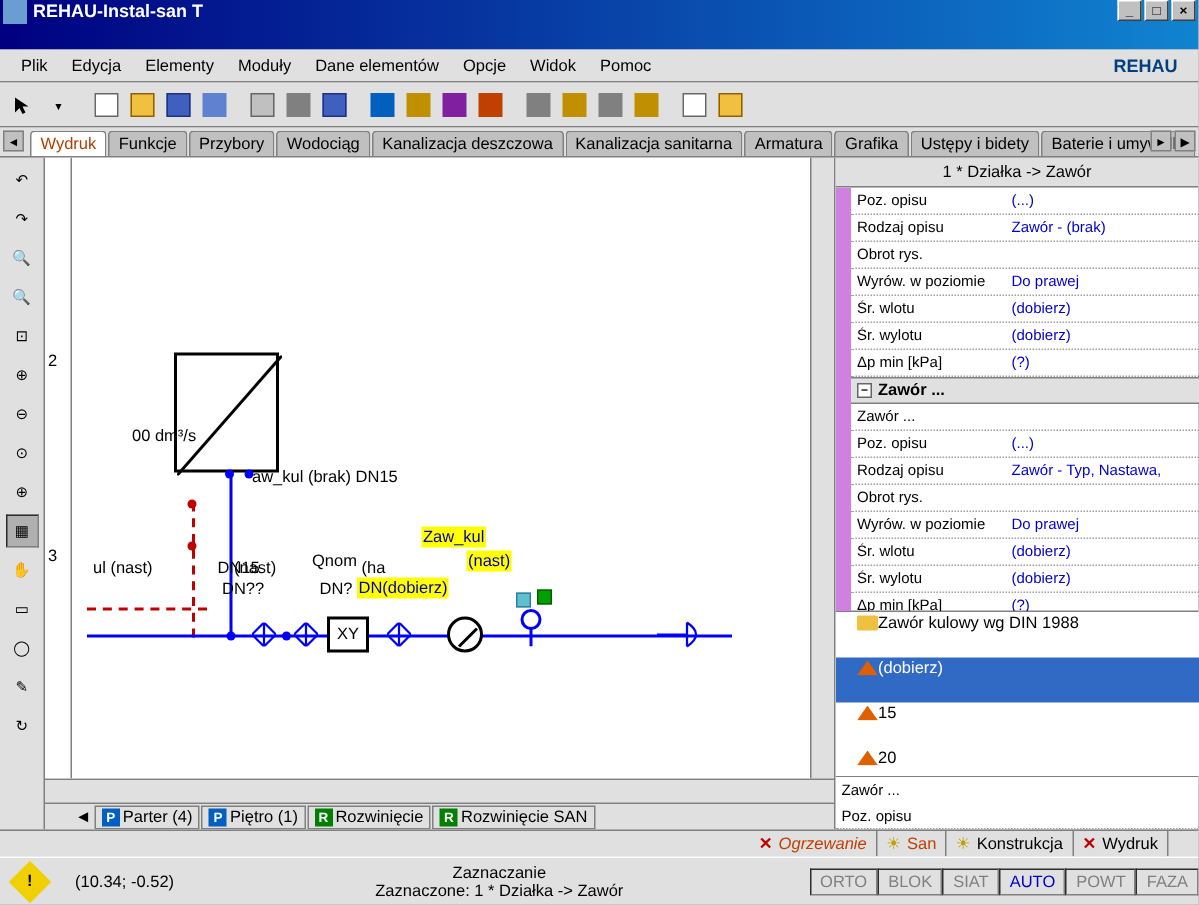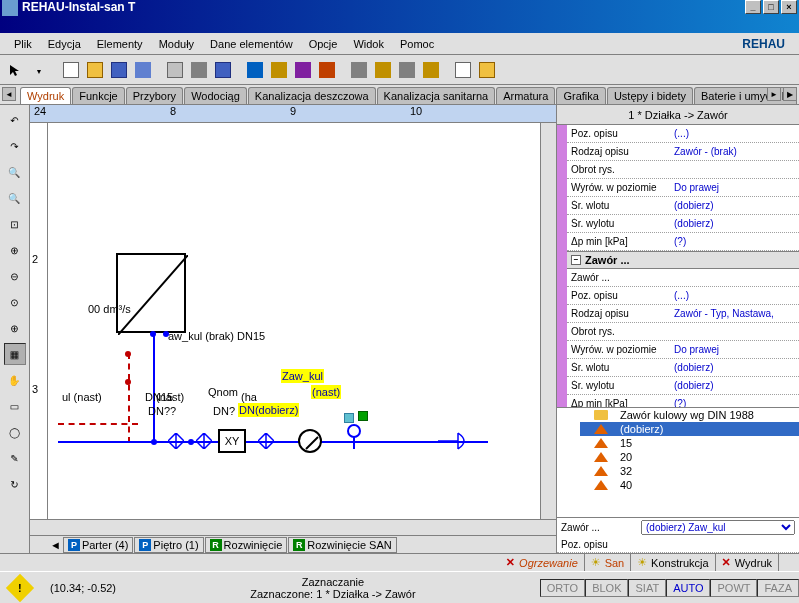--- a/index.html
+++ b/index.html
@@ -87,21 +87,21 @@
 .rp-body { flex: 1; overflow-y: auto; display: flex; }
 .rp-gutter { width: 10px; background: #d080e0; }
 .rp-rows { flex: 1; }
 .rp-row { display: flex; height: 18px; border-bottom: 1px dotted #a0a0a0; align-items: center; }
 .rp-row .k { width: 105px; padding-left: 4px; color: #000; font-size: 10px; overflow: hidden; }
 .rp-row .v { flex: 1; color: #0000cc; font-size: 10px; padding-left: 2px; overflow: hidden; white-space: nowrap; }
 .rp-section { background: #e0e0e0; font-weight: bold; padding: 2px 4px; border-top: 1px solid #808080; border-bottom: 1px solid #808080; display: flex; align-items: center; }
 .rp-section .tog { width: 10px; height: 10px; border: 1px solid #666; background: #fff; margin-right: 4px; display: inline-flex; align-items: center; justify-content: center; font-size: 8px; line-height: 1; }
 
 .rp-tree { height: 110px; border-top: 1px solid #808080; overflow: auto; background: #fff; }
-.tree-node { padding: 1px 2px 1px 14px; display: flex; align-items: center; gap: 12px; font-size: 10px; margin-left: 23px; }
+.tree-node { padding: 1px 2px 17px 14px; display: flex; align-items: center; gap: 0; font-size: 10px; }
 .tree-node .ticon { width: 14px; height: 10px; background: #e06000; display: inline-block; clip-path: polygon(0 100%, 50% 0, 100% 100%); }
 .tree-node.sel { background: #316ac5; color: #fff; }
 .tree-node.folder .ticon { background: #f0c040; clip-path: none; border-radius: 1px; }
 
 .rp-combo { height: 20px; border-top: 1px solid #808080; display: flex; align-items: center; padding: 0 4px; }
 .rp-combo .k { width: 80px; font-size: 10px; }
 .rp-combo select { flex: 1; font-size: 10px; color: #0000cc; }
 
 
 .status1 { height: 18px; background: #e0e0e0; border-top: 1px solid #808080; display: flex; align-items: center; font-size: 10px; }
@@ -241,26 +241,20 @@
     <span class="lbtn">⊕</span>
     <span class="lbtn active">▦</span>
     <span class="lbtn">✋</span>
     <span class="lbtn">▭</span>
     <span class="lbtn">◯</span>
     <span class="lbtn">✎</span>
     <span class="lbtn">↻</span>
   </div>
 
   <div class="canvas-area">
-    <div class="ruler-top">
-      <span class="tick" style="left:4px">24</span>
-      <span class="tick" style="left:140px">8</span>
-      <span class="tick" style="left:260px">9</span>
-      <span class="tick" style="left:380px">10</span>
-    </div>
     <div class="ruler-left-wrap">
       <div class="ruler-left">
         <span class="tick" style="top:130px">2</span>
         <span class="tick" style="top:260px">3</span>
       </div>
       <div class="canvas">
 
         <div class="rect-box" style="left:68px;top:130px;width:70px;height:80px">
           <svg width="70" height="80">
               <line x1="0" y1="80" x2="70" y2="0" stroke="#000" stroke-width="2"></line>
@@ -443,21 +437,20 @@
           <span class="ticon"></span>
           <span>32</span>
         </div>
       <div class="tree-node">
           <span class="ticon"></span>
           <span>40</span>
         </div>
     </div>
     <div class="rp-combo">
       <span class="k">Zawór ...</span>
-      <select><option>(dobierz) Zaw_kul</option></select>
     </div>
     <div class="rp-row" style="height:16px">
         <span class="k">Poz. opisu</span>
       </div>
   </div>
 </div>
 
 <div class="status1">
   <div style="flex:1"></div>
   <span class="seg">

